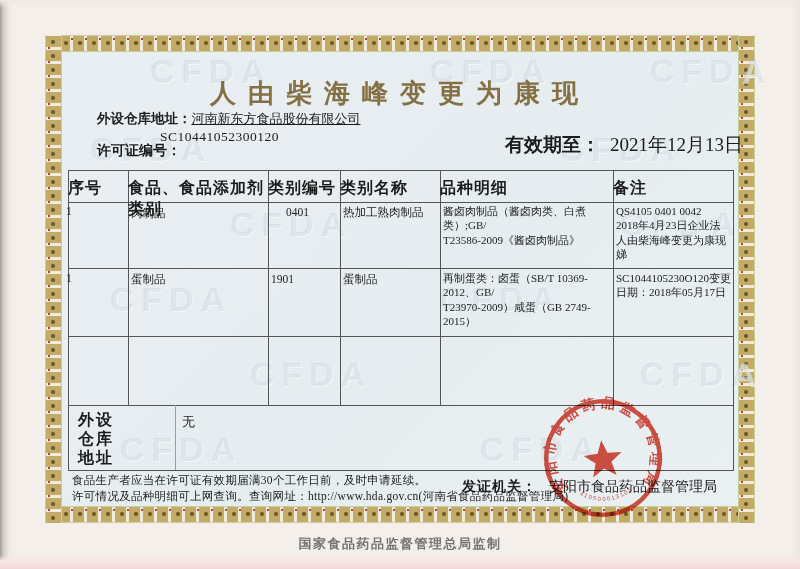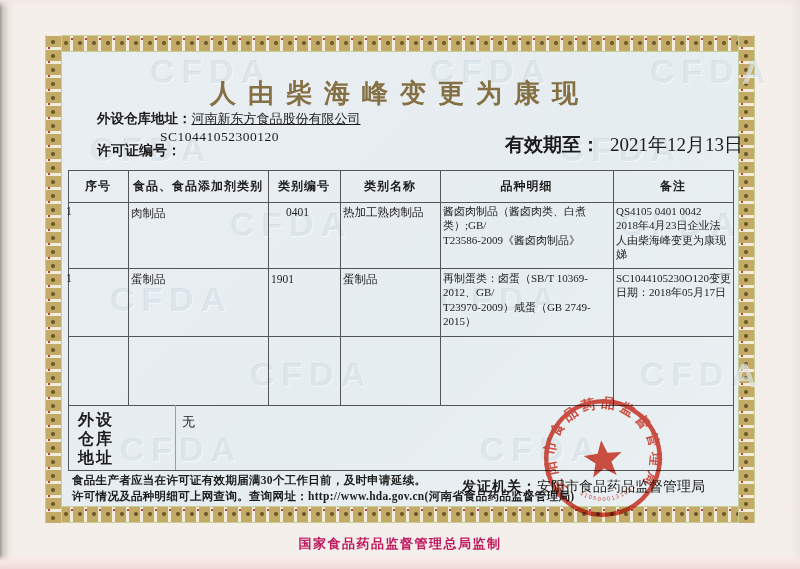--- a/index.html
+++ b/index.html
@@ -58,33 +58,33 @@
   .valid-line{position:absolute;left:505px;top:132px;font-size:19px;z-index:2;}
   .valid-line .val{margin-left:10px;}
 
   
   .ln{position:absolute;background:#555;z-index:2;}
   .ln.h{height:1px;left:68px;width:666px;}
   .ln.v{width:1px;}
   .ln.soft{background:#a3a371;}
 
   
-  .th{position:absolute;z-index:3;font-size:12px;font-weight:bold;text-align:center;letter-spacing:1px;}
+  .th{position:absolute;z-index:3;font-size:16px;font-weight:bold;text-align:left;letter-spacing:1px;}
   .cell{position:absolute;z-index:3;font-size:11.5px;line-height:1.28;white-space:pre-line;}
   .cell.sm{font-size:11px;line-height:1.3;}
   .wh-label{position:absolute;z-index:3;font-size:16px;font-weight:bold;width:36px;
     line-height:19px;letter-spacing:2px;}
   .wh-value{position:absolute;z-index:3;font-size:13px;}
 
   
-  .note{position:absolute;left:72px;z-index:3;font-size:11.5px;font-weight:700;letter-spacing:.3px;}
+  .note{position:absolute;left:72px;z-index:3;font-size:11.5px;font-weight:400;letter-spacing:.3px;}
   .issuer{position:absolute;left:462px;top:478px;z-index:3;font-size:14px;}
-  .issuer .lbl{letter-spacing:1px;margin-right:0;text-align:center;}
+  .issuer .lbl{letter-spacing:1px;margin-right:12px;text-align:center;}
   .supervision{position:absolute;left:0;top:535px;width:800px;text-align:center;z-index:3;
-    font-size:13px;font-weight:bold;letter-spacing:1.5px;color:#be185d;}
+    font-size:13px;font-weight:bold;letter-spacing:1.5px;color:#737373;}
 
   
   .seal{position:absolute;left:540px;top:395px;width:126px;height:126px;z-index:5;
     opacity:.88;transform:rotate(-6deg);mix-blend-mode:multiply;}
 </style>
 </head>
 <body>
 
 <div class="edge-left"></div>
 <div class="edge-top"></div>

